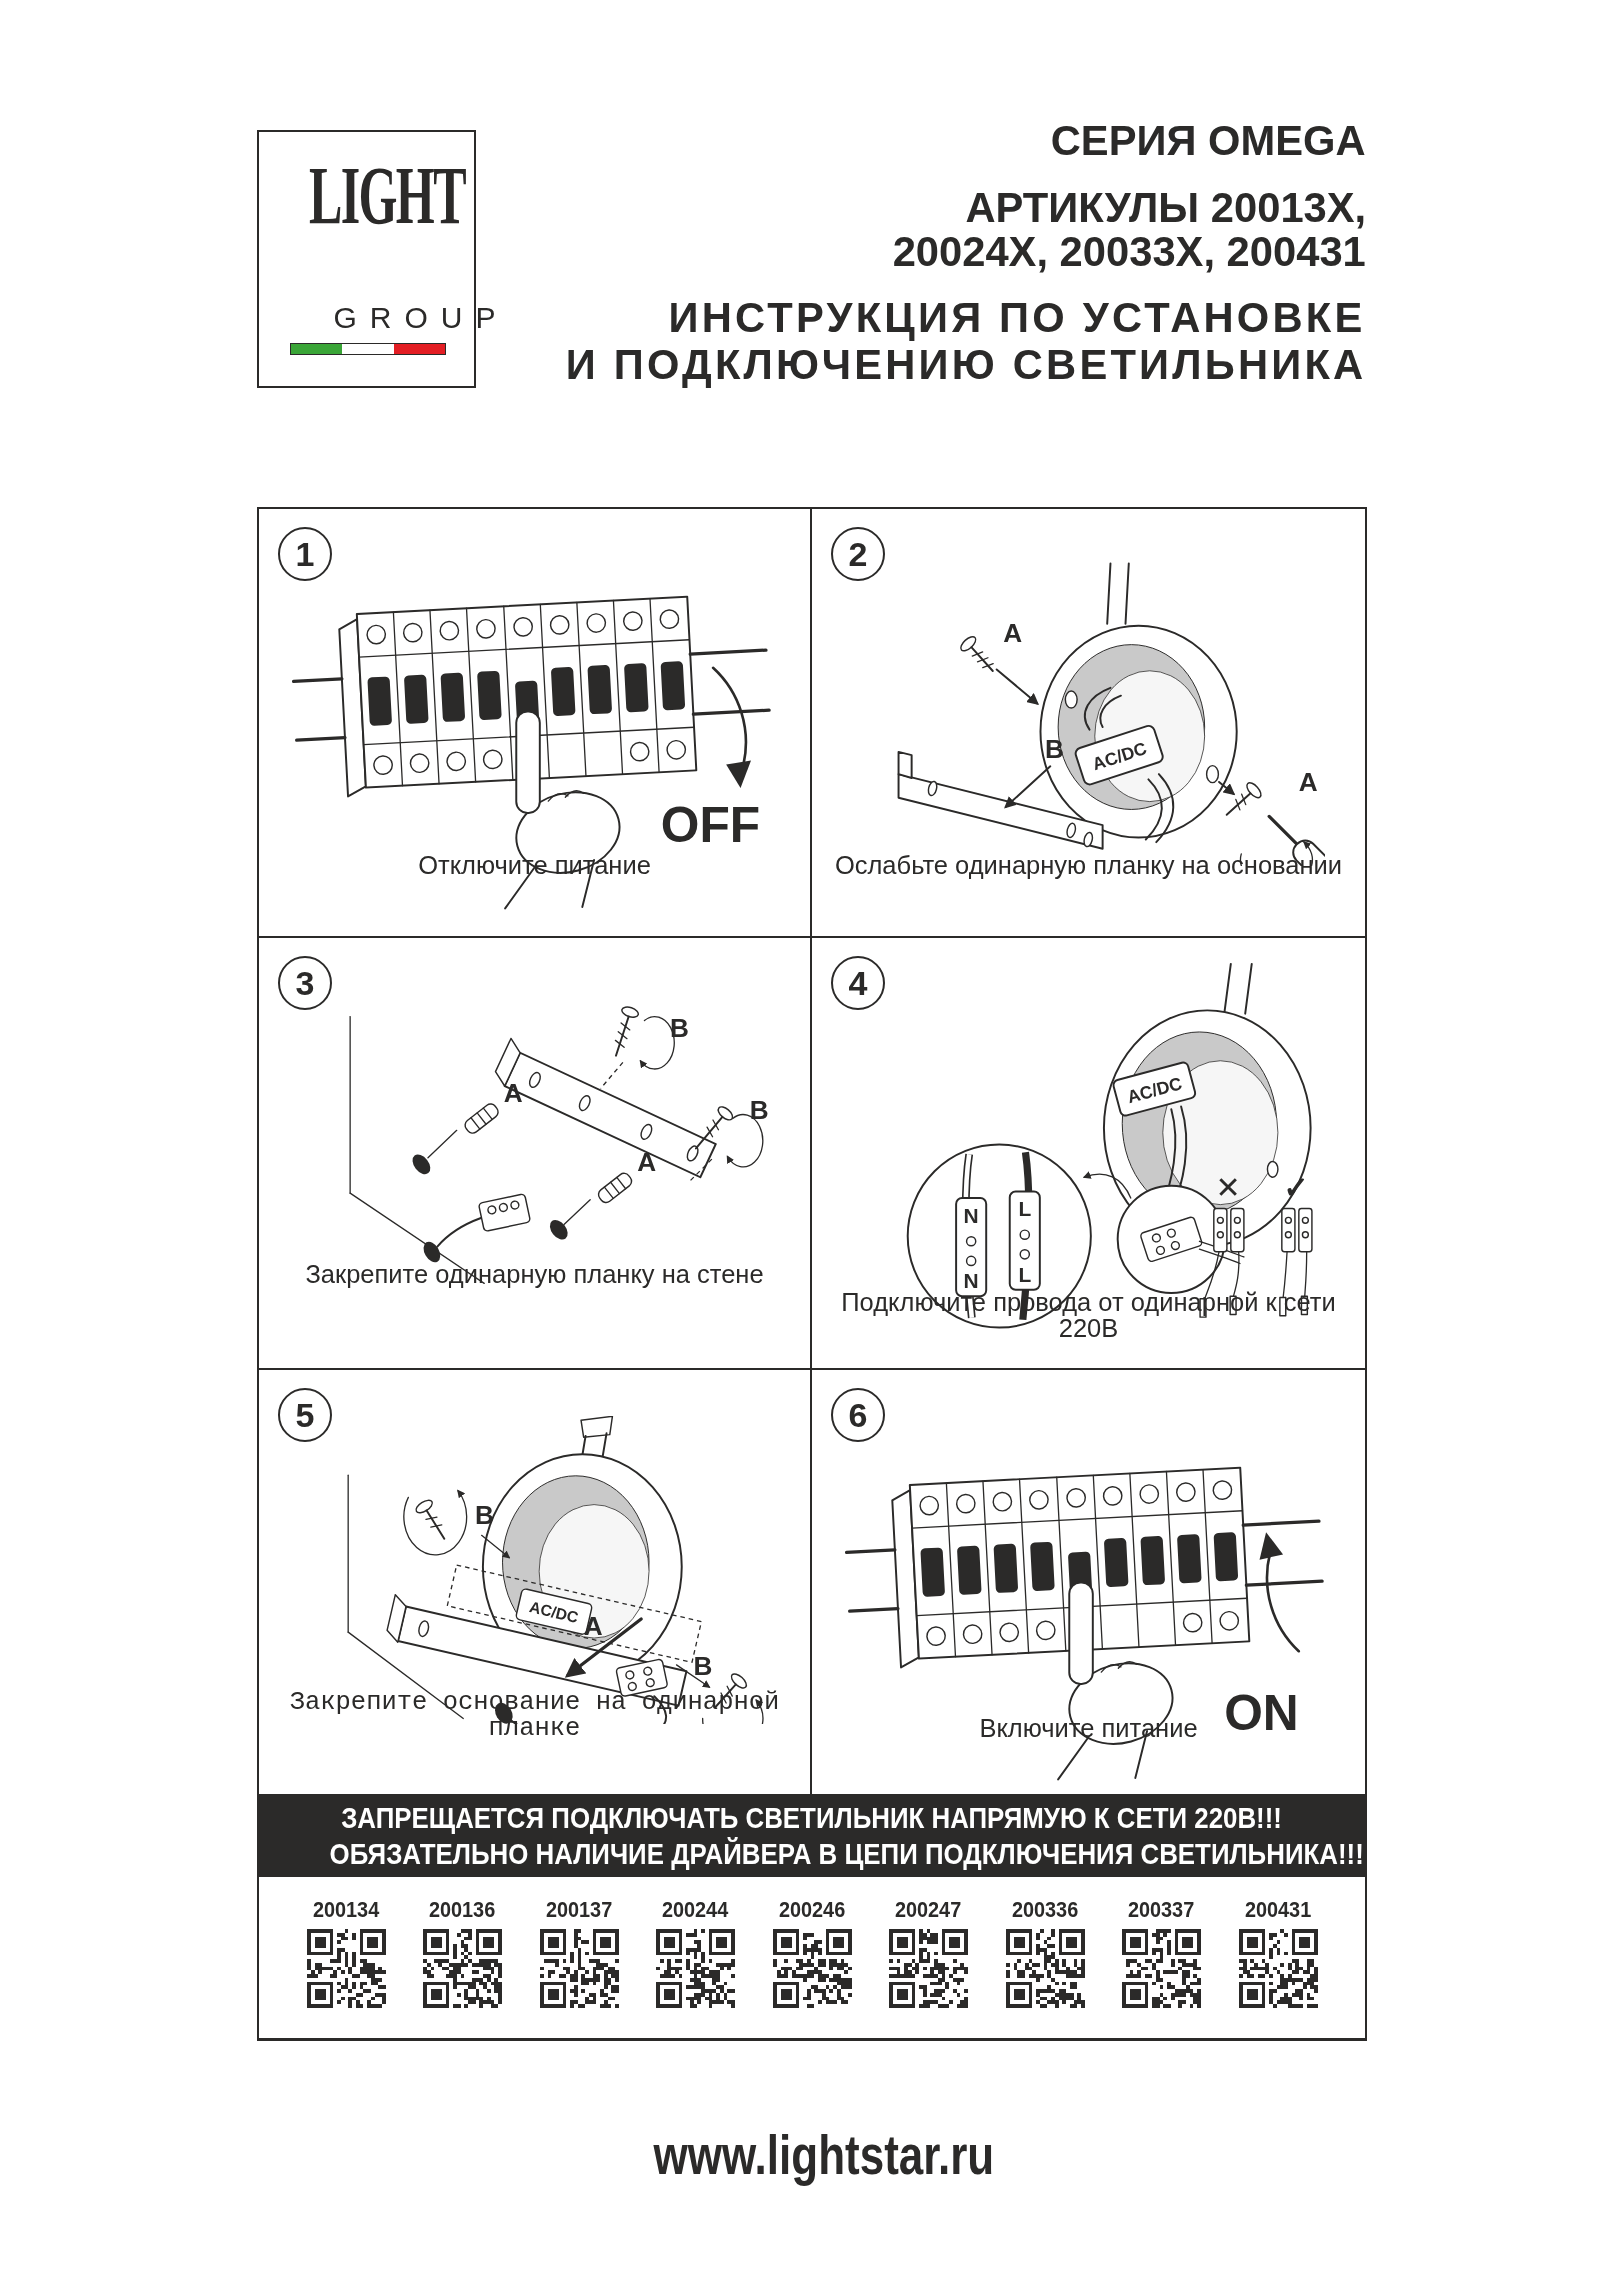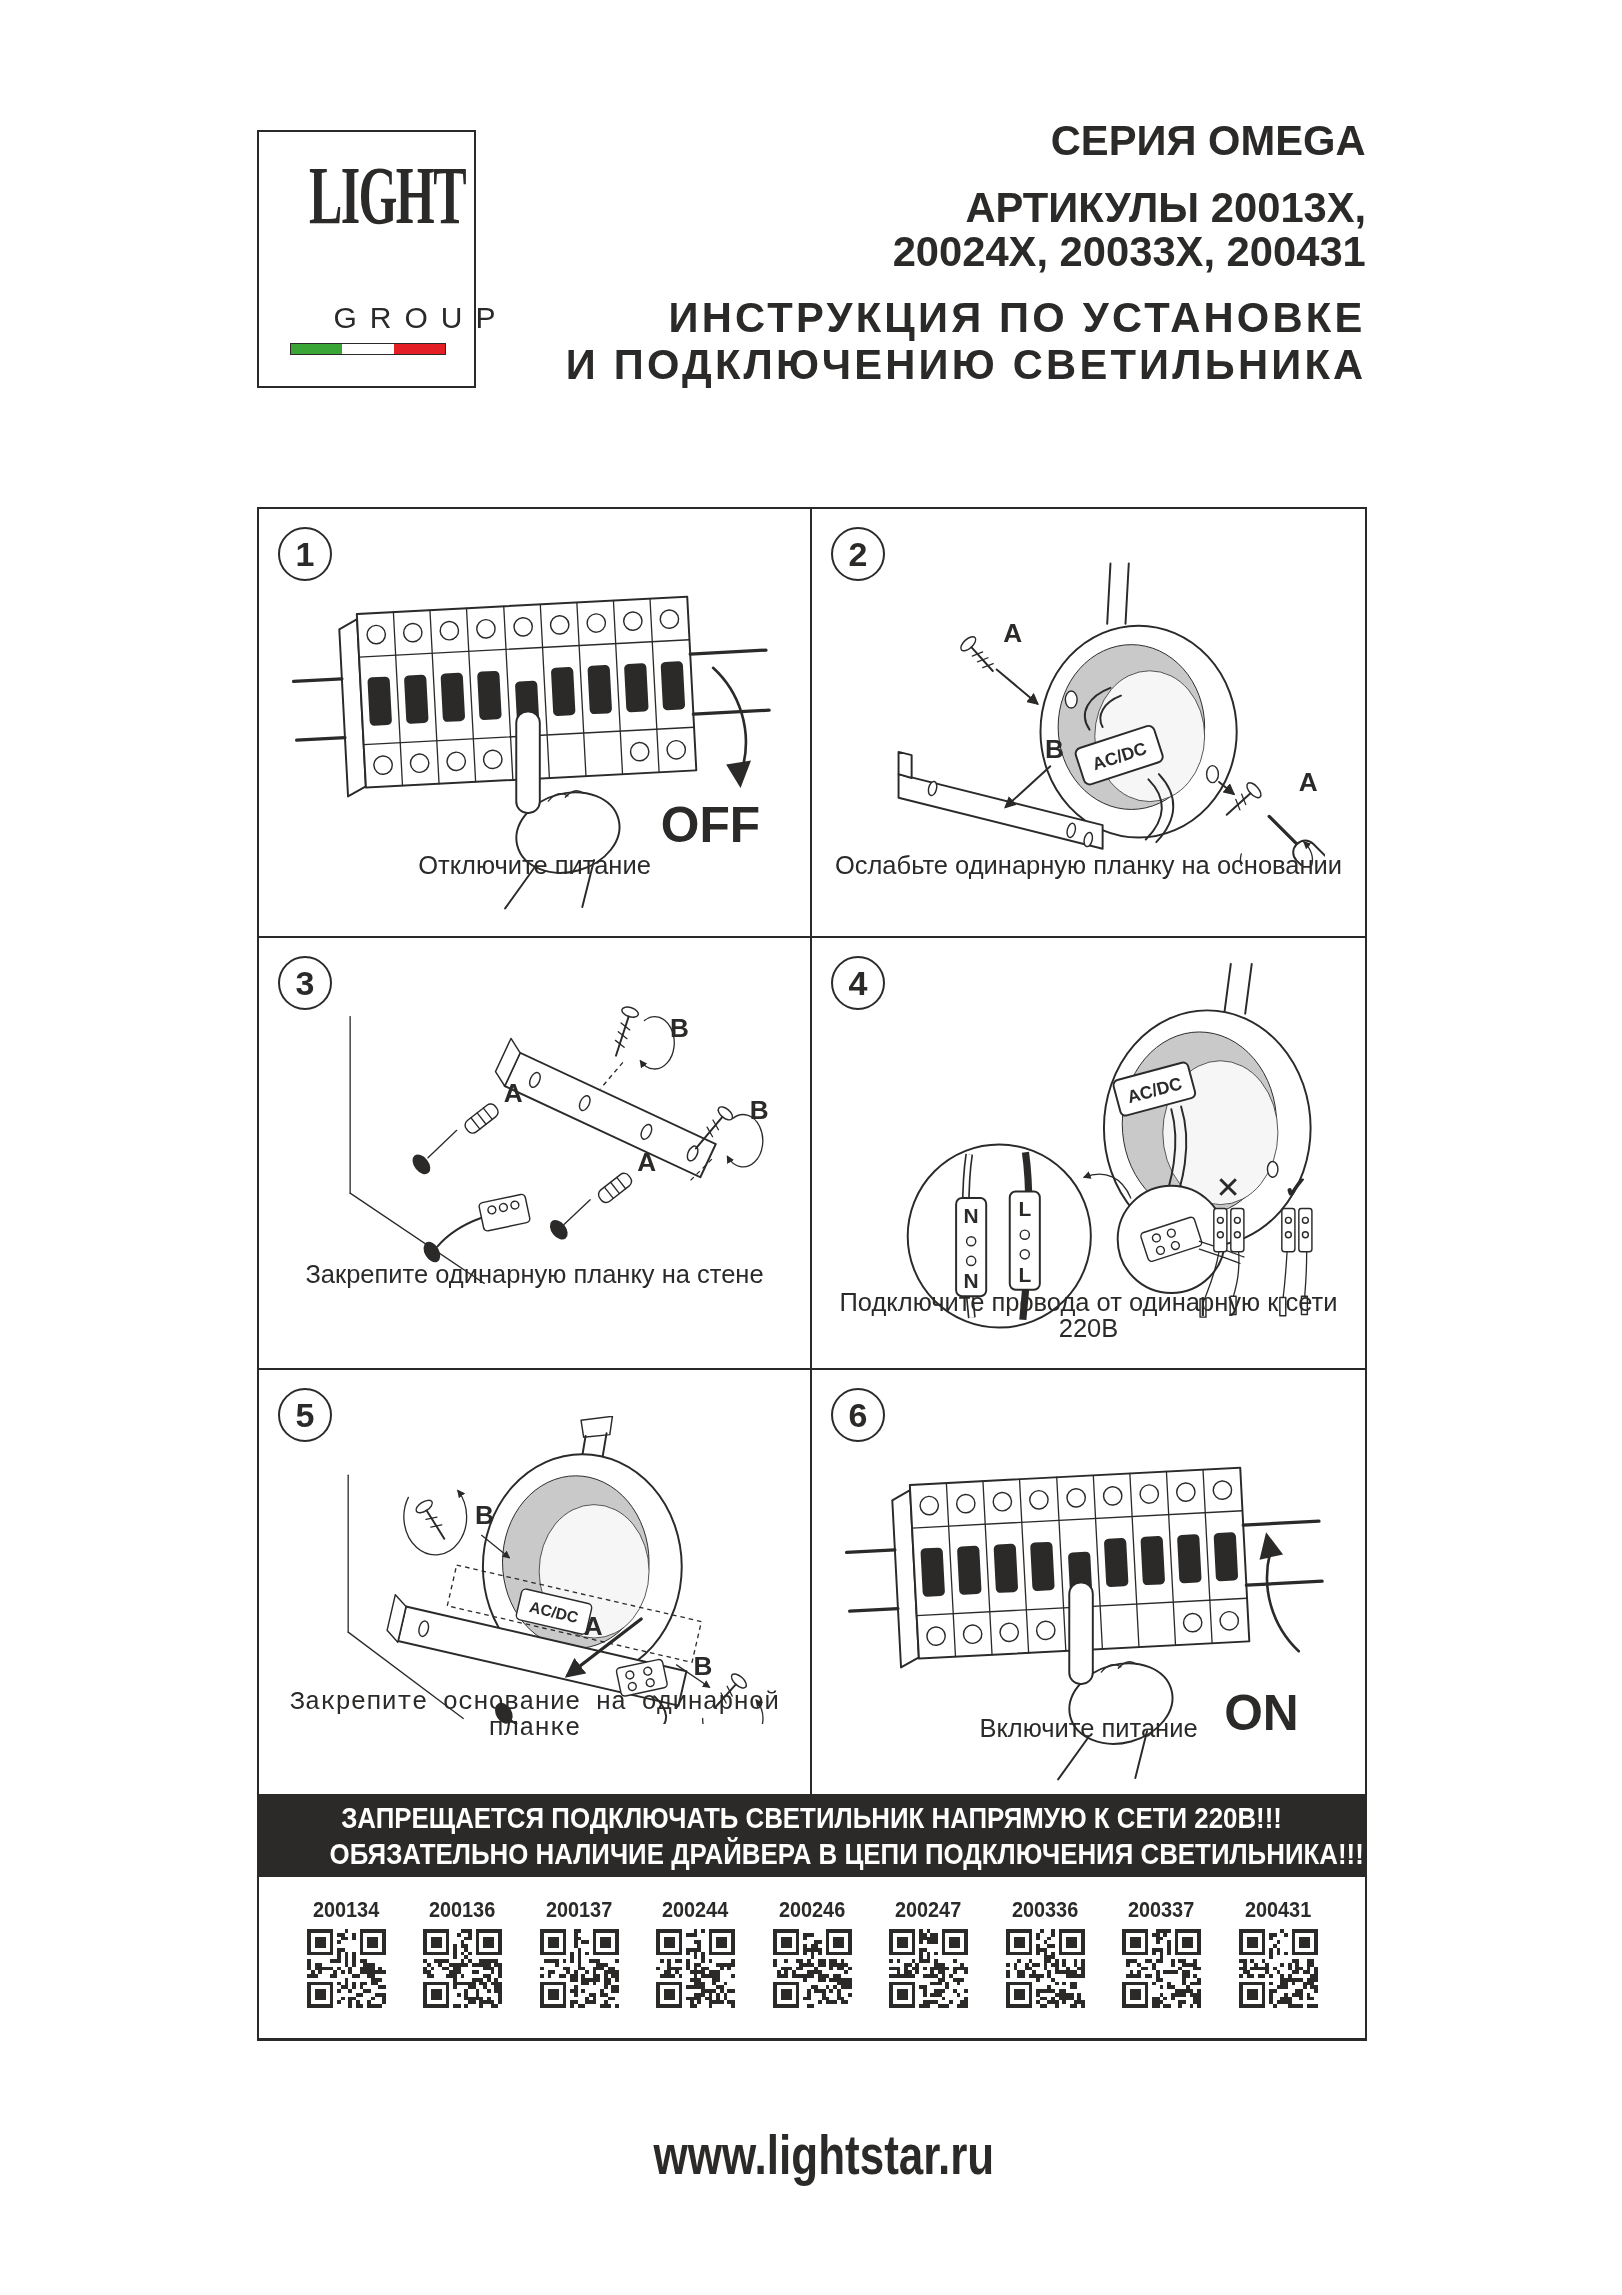--- a/index.html
+++ b/index.html
@@ -375,21 +375,21 @@
             <circle class="fw2" cx="684" cy="396" r="4.5"></circle>
               <circle class="fw2" cx="684" cy="418" r="4.5"></circle>
             <circle class="fw2" cx="710" cy="396" r="4.5"></circle>
               <circle class="fw2" cx="710" cy="418" r="4.5"></circle>
             <path class="ln2" d="M682,444 C680,478 678,498 676,514"></path>
             <rect class="fw2" x="671" y="514" width="9" height="28"></rect>
             <path class="ln2" d="M712,444 C712,478 710,498 709,512"></path>
             <rect class="fw2" x="704" y="512" width="9" height="28"></rect>
           </g>
         </svg>
-        <div class="caption cap4">Подключите провода от одинарную к сети 220В</div>
+        <div class="caption cap4">Подключите провода от одинарной к сети 220В</div>
       </div>
     </div>
 
     <div class="row row3">
 
       <div class="cell first">
         <div class="badge">5</div>
         <svg class="ill" style="left:29.4px;top:46px" width="484" height="308" viewBox="0 0 740 470">
           <defs>
             <marker id="ah5" viewBox="0 0 10 10" refX="8" refY="5" markerWidth="6" markerHeight="6" orient="auto-start-reverse">

